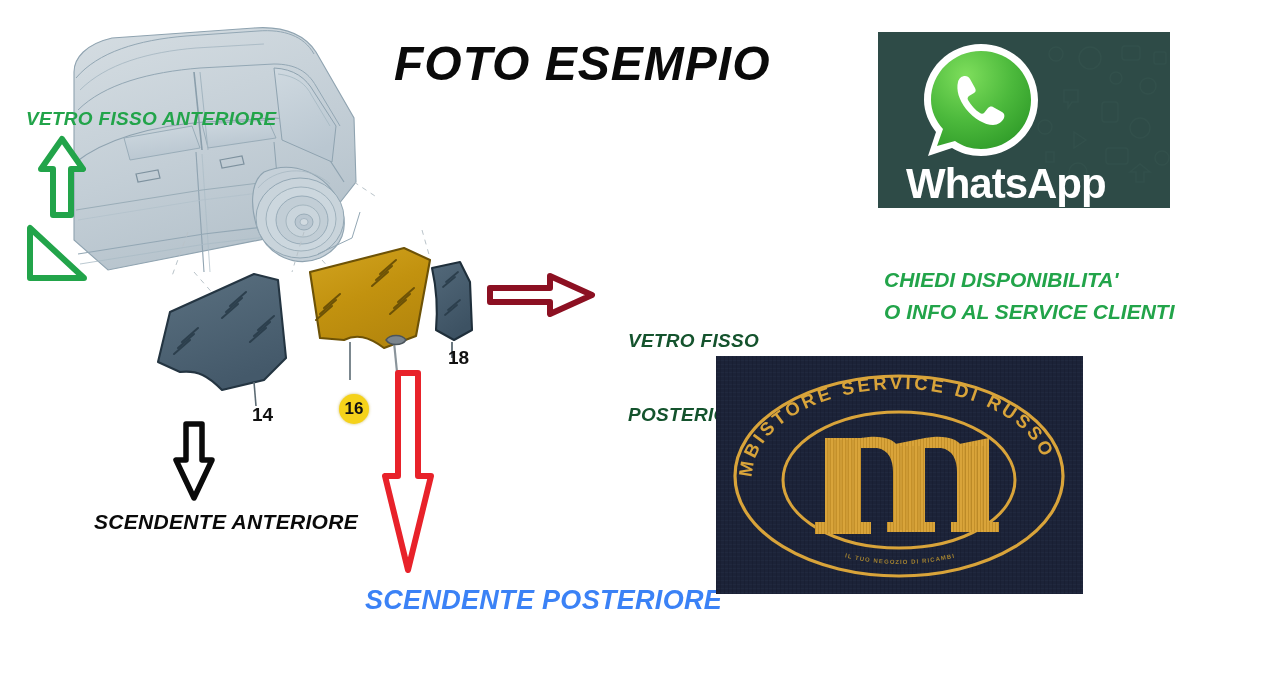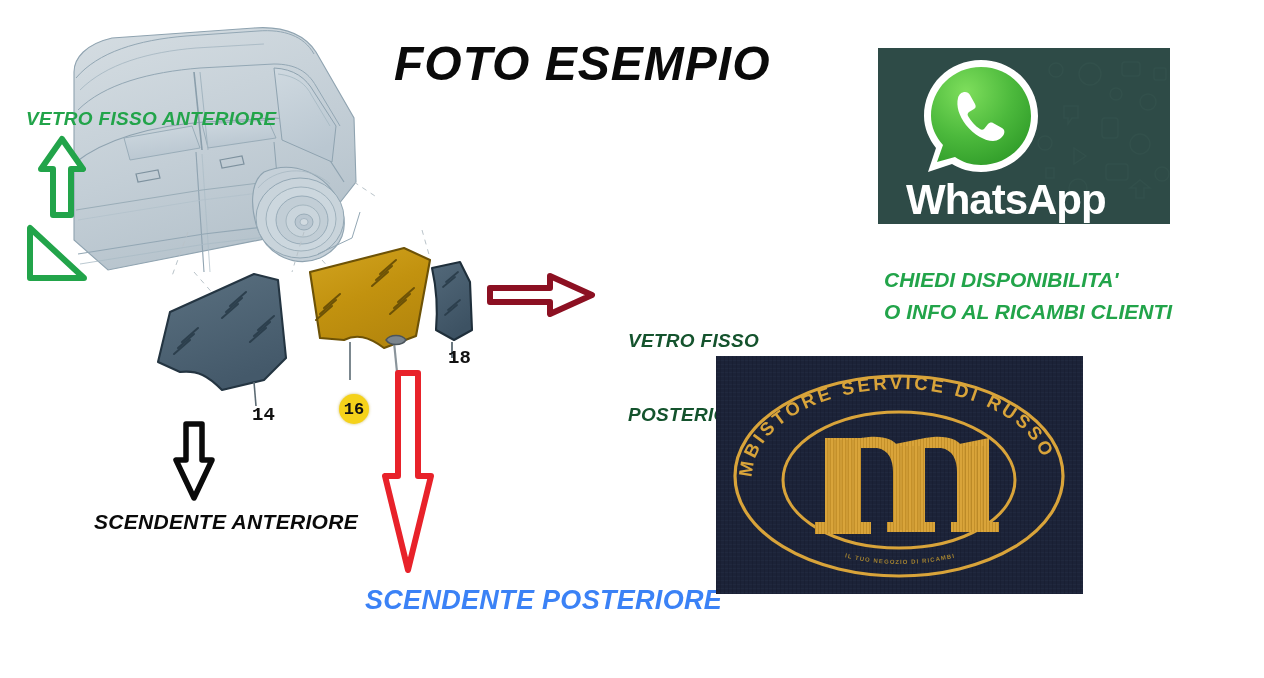--- a/index.html
+++ b/index.html
@@ -23,21 +23,21 @@
   #car-illustration{position:absolute;left:52px;top:22px;width:310px;height:300px;}
   #car-illustration svg{display:block;}
 
   
   #glass-parts{position:absolute;left:120px;top:230px;width:400px;height:220px;}
   #glass-parts svg{display:block;}
 
   
   .partnum{
     position:absolute;font-size:19px;font-weight:bold;color:#111;
-    font-family:Liberation Mono, monospace;
+    font-family:Liberation Sans, sans-serif;
   }
   #partnum-14{left:236px;top:404px;}
   #partnum-17{left:381px;top:396px;}
   #partnum-18{left:432px;top:347px;}
   #partnum-16{
     left:323px;top:394px;width:30px;height:30px;border-radius:50%;
     background:#f5d21a;color:#111;font-size:17px;font-weight:bold;
     display:flex;align-items:center;justify-content:center;
     box-shadow:0 0 3px rgba(180,150,0,.6);
   }
@@ -64,21 +64,21 @@
   .arrow{position:absolute;}
   #arrow-green-up{left:22px;top:135px;}
   #arrow-green-triangle{left:8px;top:222px;}
   #arrow-black-down{left:156px;top:420px;}
   #arrow-red-down{left:364px;top:368px;}
   #arrow-maroon-right{left:470px;top:271px;}
 
   
   #whatsapp-box{
     position:absolute;left:862px;top:32px;width:292px;height:176px;
-    background:#2e4b47;overflow:hidden;margin-top:16px;
+    background:#2e4b47;overflow:hidden;
   }
   #whatsapp-pattern{
     position:absolute;left:0;top:0;width:100%;height:100%;opacity:.28;
   }
   #whatsapp-logo-circle{position:absolute;left:42px;top:8px;}
   #whatsapp-wordmark{
     position:absolute;left:28px;top:128px;
     color:#ffffff;font-size:42px;font-weight:bold;letter-spacing:-1px;
     font-family:"Liberation Sans", sans-serif;
   }
@@ -354,21 +354,21 @@
                  L73,67 C71,66 69,67 68,68 L64,73 C63,74 61,74 60,73
                  C55,70 51,65 48,60 C47,58 48,57 49,56 L54,53
                  C56,52 56,50 55,48 L50,39 C49,37 47,36 45,36 Z" fill="#ffffff"></path>
       </svg>
     </div>
 
     <div id="whatsapp-wordmark">WhatsApp</div>
   </div>
 
   <div id="contact-line-1">CHIEDI DISPONIBILITA'</div>
-  <div id="contact-line-2">O INFO AL RICAMBI CLIENTI</div>
+  <div id="contact-line-2">O INFO AL SERVICE CLIENTI</div>
 
   <div id="company-logo-box">
     <svg width="367" height="238" viewBox="0 0 367 238">
       <defs>
         <linearGradient id="goldG" x1="0" y1="0" x2="0" y2="1">
           <stop offset="0%" stop-color="#e8bd55"></stop>
           <stop offset="45%" stop-color="#d9a43a"></stop>
           <stop offset="100%" stop-color="#b5821f"></stop>
         </linearGradient>
         <pattern id="weave" width="4" height="4" patternUnits="userSpaceOnUse">

